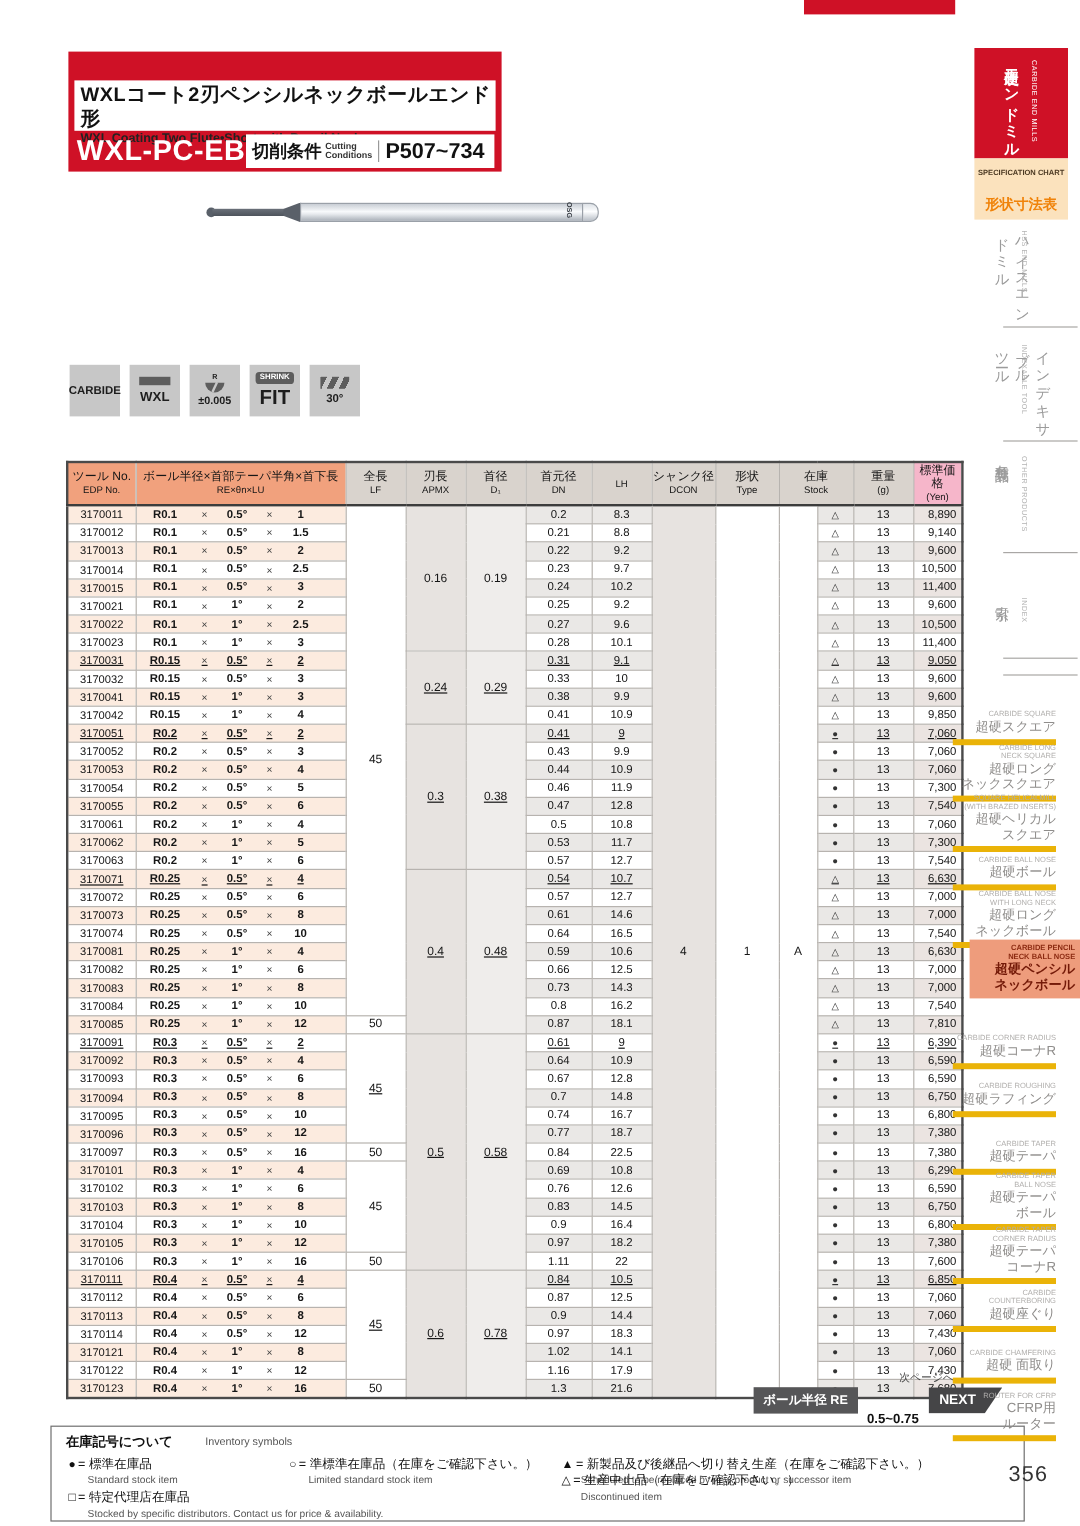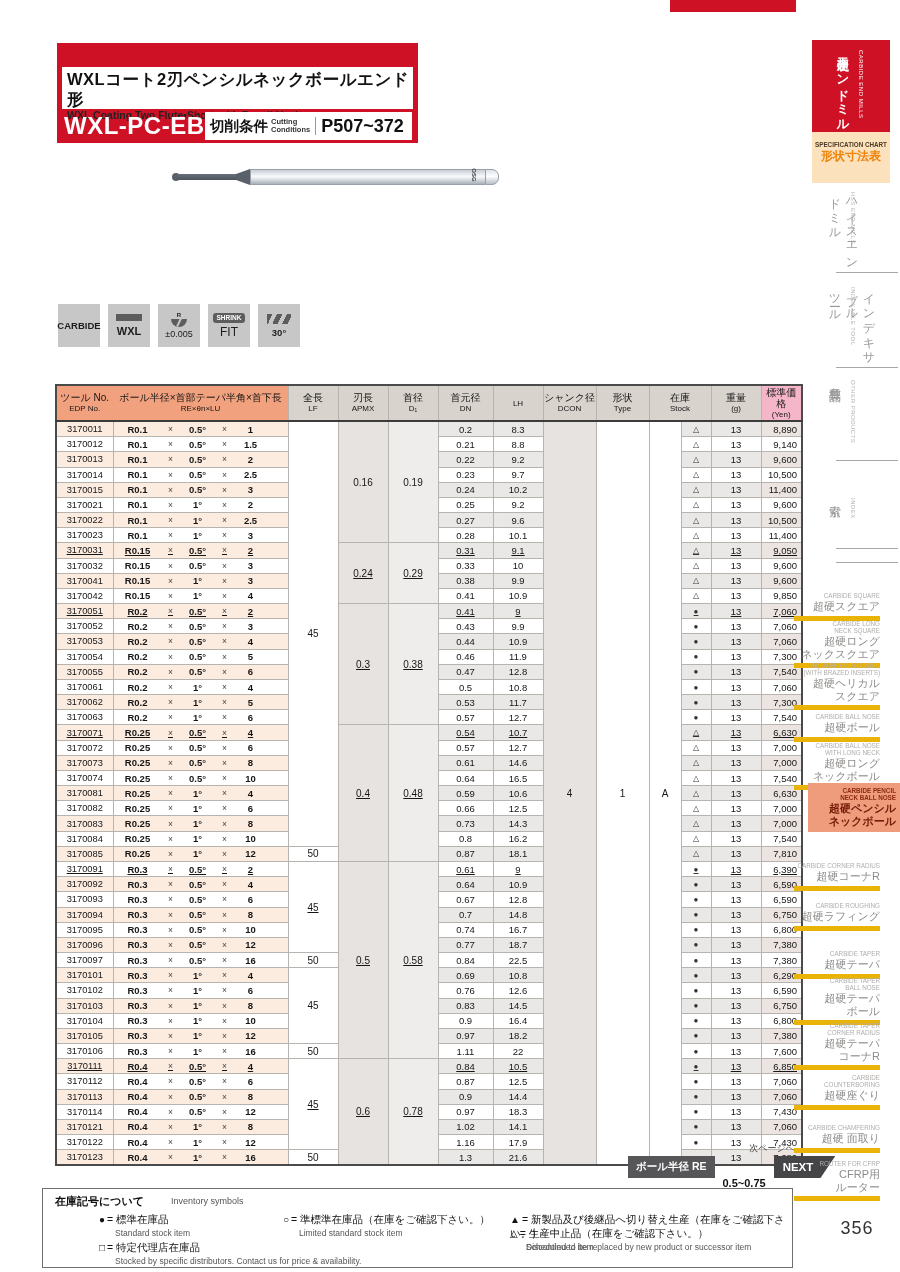--- a/index.html
+++ b/index.html
@@ -38,23 +38,23 @@
 
   
   .icons{left:58px;top:304px;width:260px;height:44px;display:flex;gap:8px;}
   .ic{width:42px;height:43px;background:#c7c7c7;display:flex;flex-direction:column;align-items:center;justify-content:center;color:#1d1d1d;}
   .ic .big{font-size:9.5px;font-weight:bold;}
   .ic .bar{width:26px;height:7px;background:#5d5d5d;margin-bottom:4px;}
   .ic .wxl{font-size:11px;font-weight:bold;}
   .ic .rlab{font-size:6px;font-weight:bold;line-height:5px;}
   .ic .half{width:16px;height:8px;background:#5d5d5d;border-radius:0 0 16px 16px;margin:1px 0 2px;position:relative;}
   .ic .half:after{content:"";position:absolute;left:7px;top:-1px;width:1.5px;height:9px;background:#c7c7c7;transform:rotate(25deg);}
-  .ic .tol{font-size:9px;font-weight:normal;}
+  .ic .tol{font-size:9px;font-weight:bold;}
   .ic .shrink{background:#5d5d5d;color:#fff;font-size:6.5px;font-weight:bold;padding:1.5px 4px;border-radius:3px;margin-bottom:2px;}
-  .ic .fit{font-size:12px;font-weight:normal;}
+  .ic .fit{font-size:17px;font-weight:bold;}
   .ic .hatch{width:24px;height:10px;margin-bottom:3px;background:repeating-linear-gradient(115deg,#5d5d5d 0 5px,#c7c7c7 5px 9px);}
   .ic .deg{font-size:9.5px;font-weight:bold;}
 
   
   .unit{left:0;top:369px;width:801px;text-align:right;font-size:10.5px;color:#111;}
 
   
   .tblwrap{left:55px;top:384px;}
   table{border-collapse:collapse;table-layout:fixed;width:746px;border:2px solid #4a4a4a;}
   th,td{border:1px solid #b7b3af;padding:0;font-size:9.5px;color:#161616;text-align:center;overflow:hidden;}
@@ -84,38 +84,38 @@
   tr.gstart td{border-top:1.5px solid #878380;text-decoration:underline;}
 
   
   .next-note{left:55px;top:1142px;width:740px;text-align:right;font-size:9px;color:#444;}
   .badge{left:628px;top:1156px;height:22px;display:flex;}
   .badge .b1{background:#565658;color:#fff;font-size:10.5px;font-weight:bold;display:flex;align-items:center;padding:0 8px;}
   .badge .b2{background:#d9d5d1;color:#111;font-size:11px;font-weight:bold;display:flex;align-items:center;padding:0 8px;margin-top:27px;}
   .badge .b3{background:#454547;color:#fff;font-size:11.5px;font-weight:bold;display:flex;align-items:center;padding:0 22px 0 9px;clip-path:polygon(0 0,100% 0,76% 100%,0 100%);}
 
   
-  .legend{left:42px;top:1188px;width:751px;height:80px;border:1.5px solid #6f6f6f;box-sizing:border-box;background:#fff;}
+  .legend{left:42px;top:1188px;width:812px;height:80px;border:1.5px solid #6f6f6f;box-sizing:border-box;background:#fff;}
   .lg-title{position:absolute;left:12px;top:5px;font-size:11px;font-weight:bold;color:#111;}
   .lg-title-en{position:absolute;left:128px;top:7px;font-size:9px;color:#555;}
-  .lg-item{position:absolute;font-size:10.5px;color:#111;margin-left:42px;}
+  .lg-item{position:absolute;font-size:10.5px;color:#111;}
   .lg-item .sym{font-size:10px;margin-right:2px;}
   .lg-item .en{display:block;font-size:8.5px;color:#555;margin:1px 0 0 16px;font-weight:normal;}
 
   .pageno{left:822px;top:1218px;width:70px;text-align:center;font-size:18px;color:#333;letter-spacing:1px;}
 
   
   .sb-red{left:812px;top:40px;width:78px;height:92px;background:#cf1126;}
   .sb-red .vjp{position:absolute;left:22px;top:8px;color:#fff;font-size:12.5px;font-weight:bold;}
   .sb-red .ven{position:absolute;left:46px;top:10px;color:#fff;}
   .vjp{writing-mode:vertical-rl;text-orientation:upright;letter-spacing:1px;}
   .ven{writing-mode:vertical-rl;font-size:6px;letter-spacing:.5px;}
   .sb-spec{left:812px;top:132px;width:78px;height:51px;background:#fbe2bd;text-align:center;padding-top:9px;box-sizing:border-box;}
   .sb-spec .s-en{font-size:6.3px;font-weight:bold;color:#4c3a23;}
-  .sb-spec .s-jp{font-size:12px;font-weight:bold;color:#f0830a;margin-top:0;}
+  .sb-spec .s-jp{font-size:12px;font-weight:bold;color:#f0830a;margin-top:14px;}
   .sb-vitem{color:#9b9b9b;}
   .sb-vitem .vjp{position:absolute;left:14px;top:0;font-size:12px;color:#9b9b9b;}
   .sb-vitem .ven{position:absolute;left:38px;top:2px;color:#b3b3b3;}
   .sb-line{position:absolute;left:836px;width:62px;height:0;border-top:1px solid #a9a7a5;}
   .cat{position:absolute;right:20px;width:86px;text-align:right;border-bottom:5px solid #eab308;padding-bottom:3px;}
   .cat .c-en{font-size:6.3px;color:#b0aeac;line-height:7px;white-space:pre-line;}
   .cat .c-jp{font-size:11px;color:#8f8d8b;line-height:12.5px;white-space:pre-line;margin-top:1px;}
   .cat.active{background:#ee9c7c;border-bottom:none;right:0;width:92px;padding:4px 4px 5px 0;box-sizing:border-box;}
   .cat.active .c-en{color:#8c2b12;font-weight:bold;}
   .cat.active .c-jp{color:#741a08;font-weight:bold;}
@@ -133,21 +133,21 @@
       <div class="t-en">WXL Coating Two Flute•Short•with Pencil Neck</div>
     </div>
     <div class="hdr-band">
       <span class="model">WXL-PC-EBD</span>
       <div class="cutbox">
         <span class="cut-jp">切削条件</span>
         <span class="cut-en">
           <span>Cutting</span><br><span>Conditions</span>
         </span>
         <span class="cut-sep"></span>
-        <span class="cut-pages">P507~372</span>
+        <span class="cut-pages">P507~734</span>
       </div>
     </div>
   </div>
 
   <div class="abs tool">
     <div class="ball"></div>
     <div class="neck"></div>
     <div class="cone"></div>
     <div class="shank"></div>
     <div class="cap"></div>

